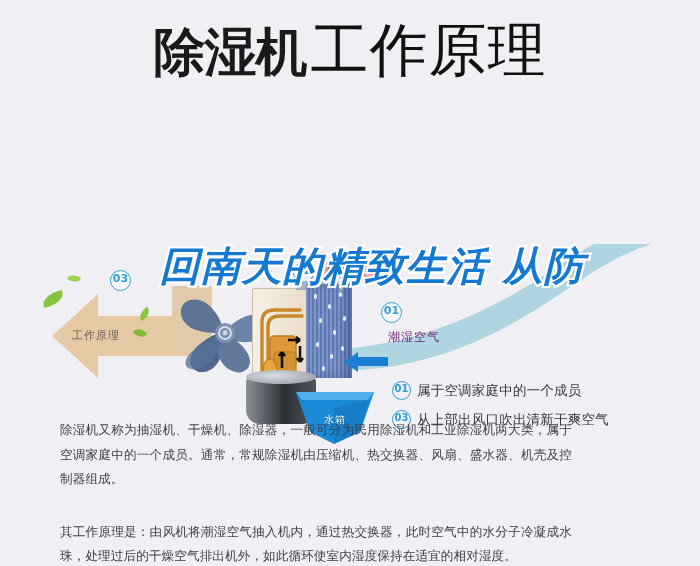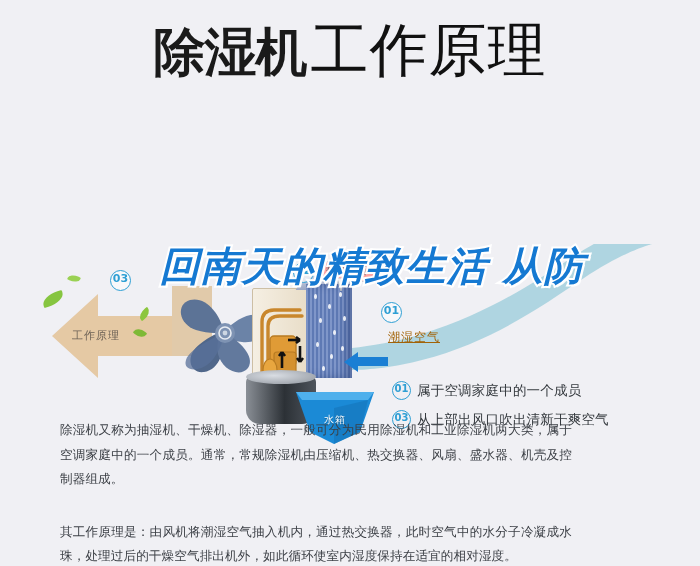--- a/index.html
+++ b/index.html
@@ -241,24 +241,23 @@
     width: 10px;
     height: 14px;
   }
   .callout-tail svg { display:block; }
 
   .moist-label {
     position: absolute;
     left: 388px;
     top: 211px;
     font-size: 12px;
-    color: #a16207;
+    color: #701a75;
     letter-spacing: 1px;
     font-family: "DejaVu Sans", sans-serif;
-    text-decoration: underline;
   }
 
   
   .steps {
     position: absolute;
     left: 392px;
     top: 258px;
     width: 300px;
   }
   .step-row {

